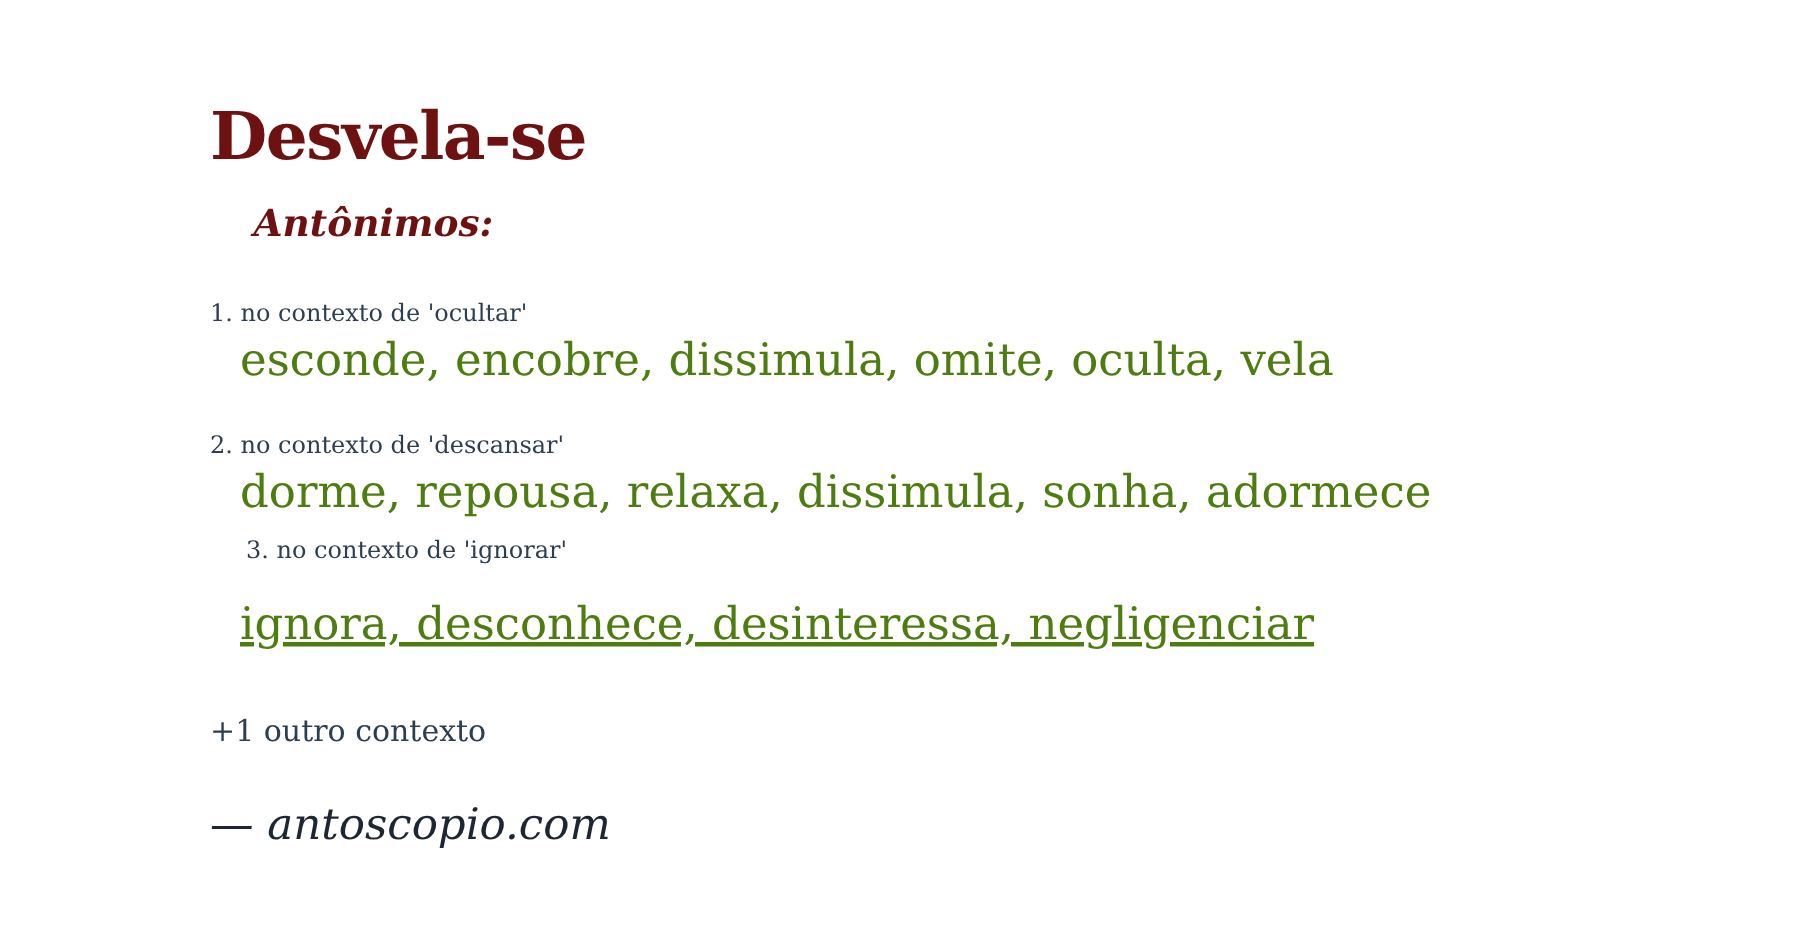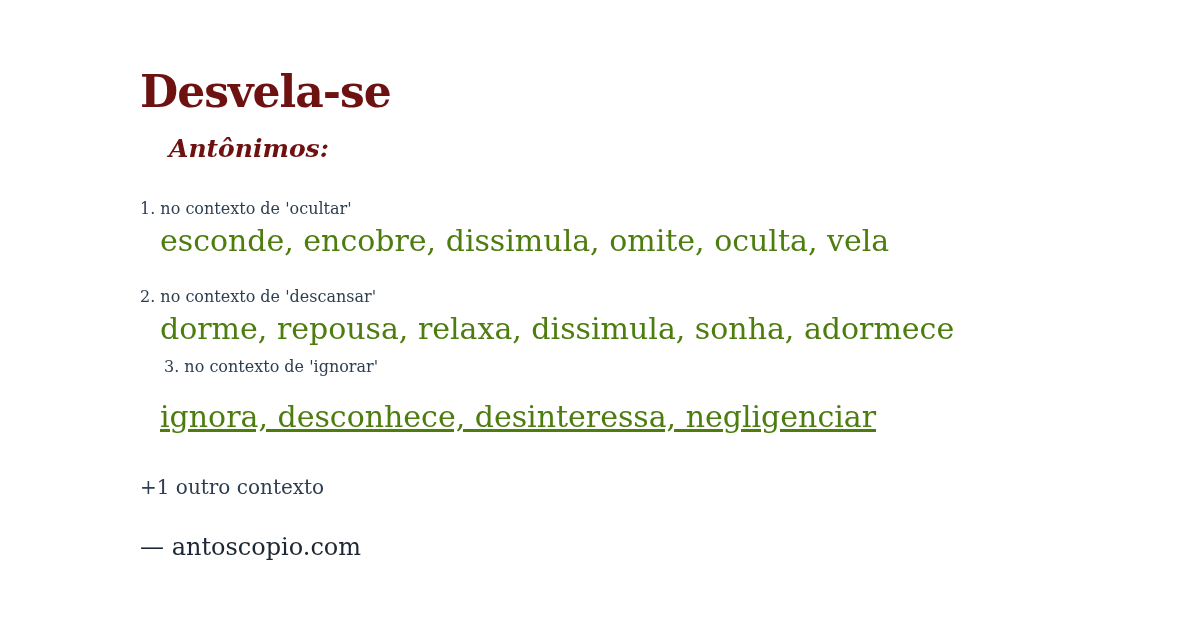--- a/index.html
+++ b/index.html
@@ -47,21 +47,22 @@
   #ctx3-label { top: 359px; margin-left: 24px; }
   #ctx3-words { top: 402px; text-decoration: underline; }
   .more {
     top: 477px;
     font-size: 20px;
     color: #2c3e50;
     cursor: pointer;
   }
   .footer {
     top: 535px;
-    font-size: 24px;
+    font-size: 29px;
+    font-style: italic;
     color: #1d2633;
   }
 </style>
 </head>
 <body>
 
 <main class="card">
 
   <h1 class="abs title">Desvela-se</h1>
 

